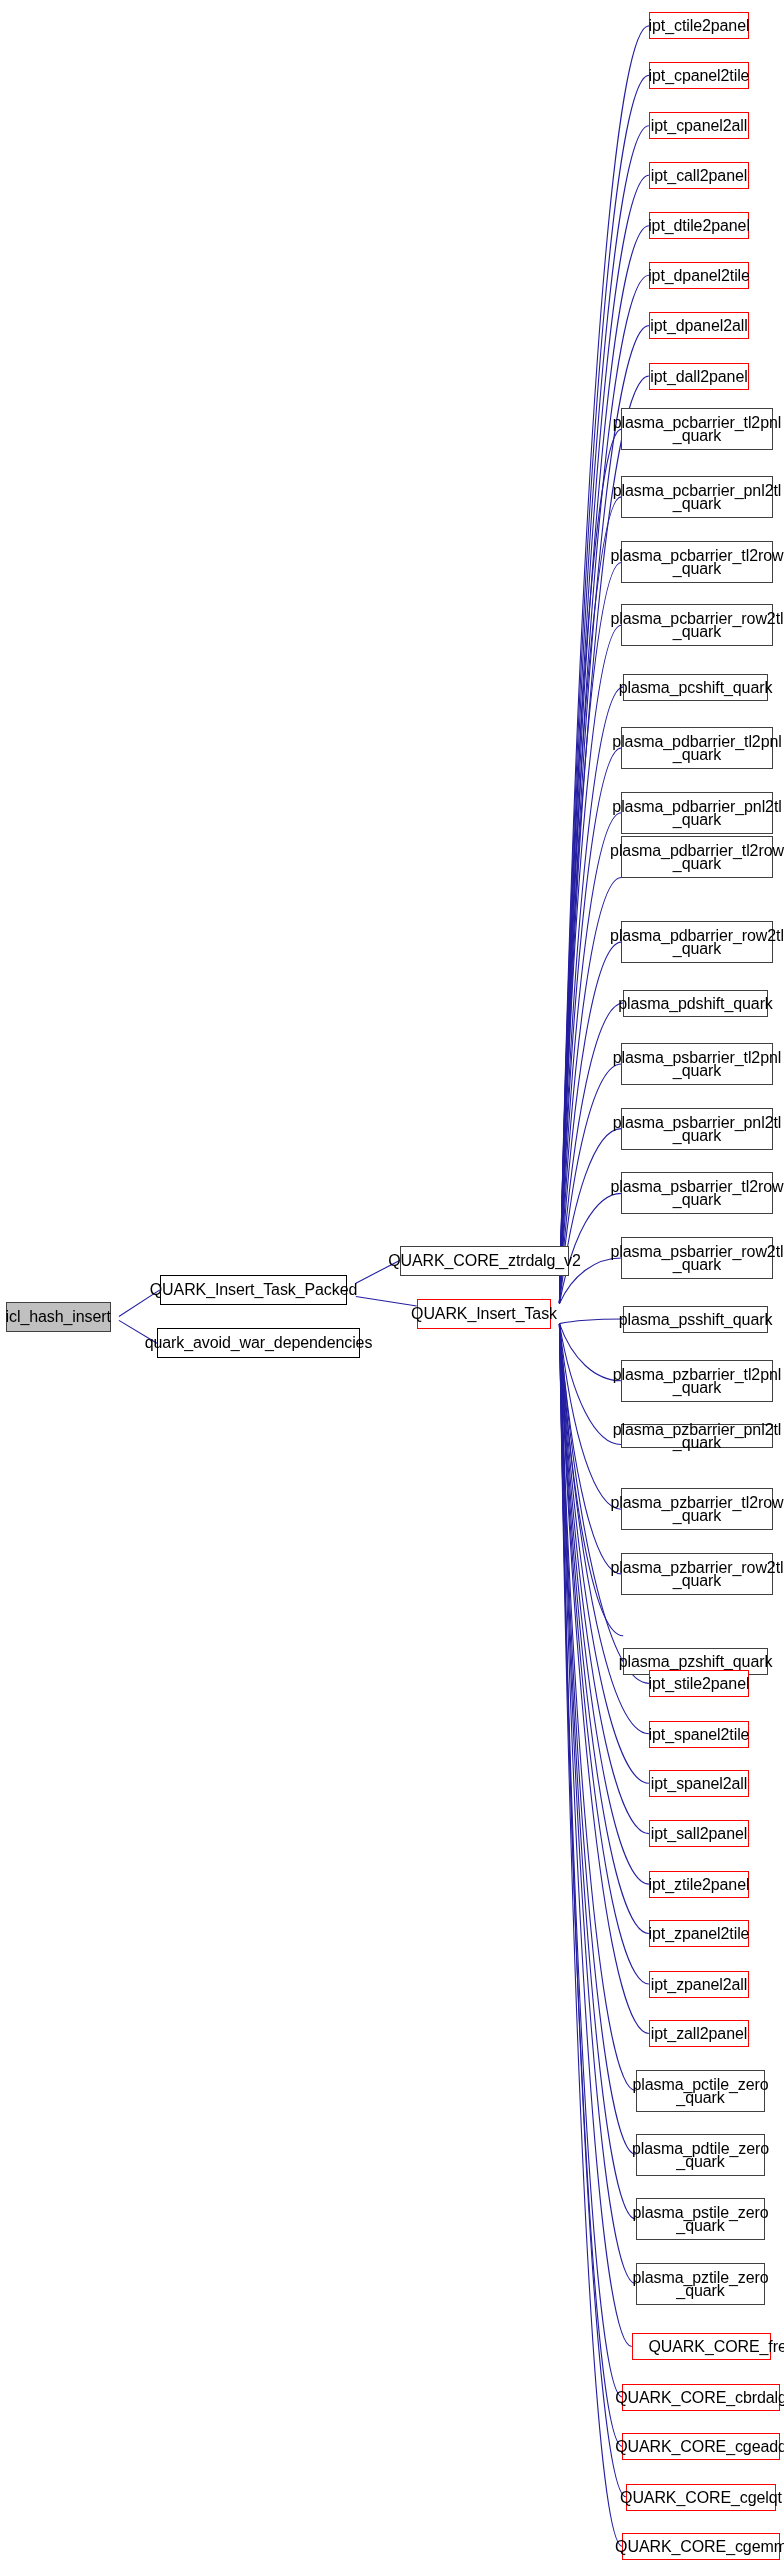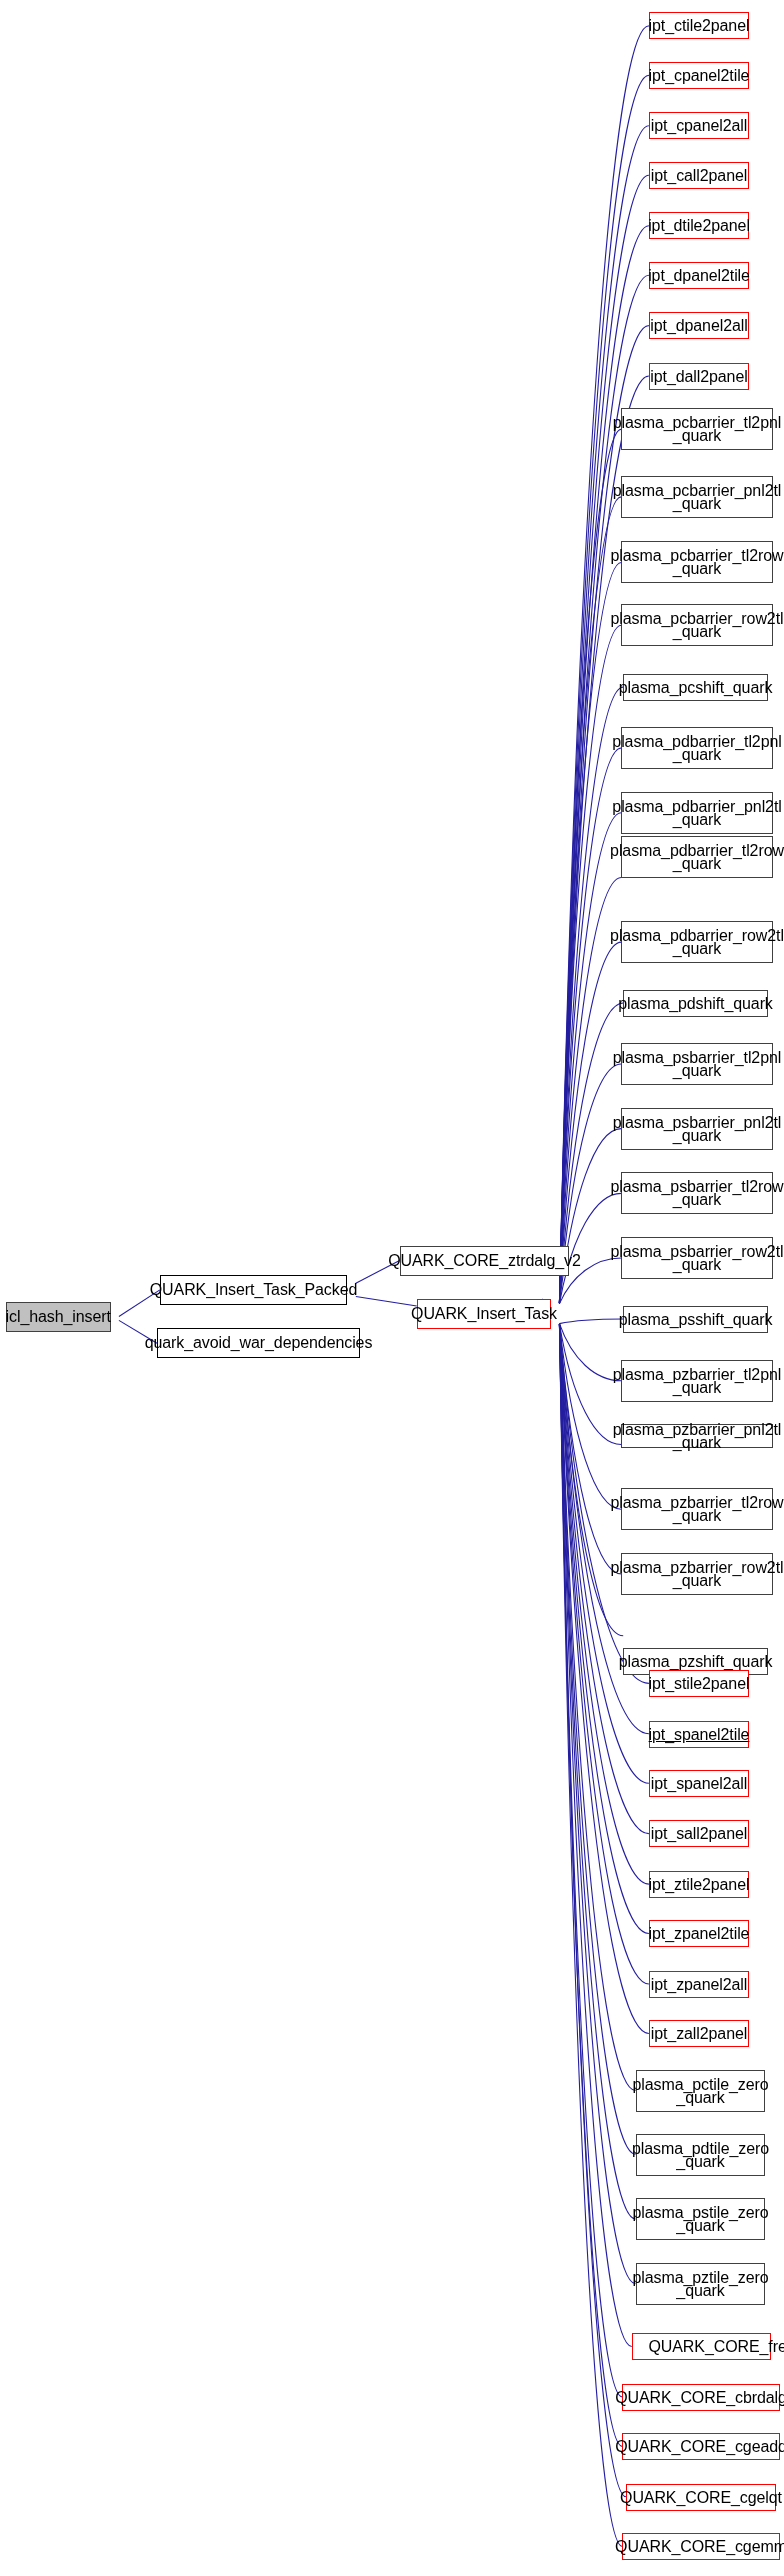--- a/index.html
+++ b/index.html
@@ -192,21 +192,21 @@
     <div class="node gray" style="left: 621px; top: 1360px; width: 152px; height: 42px;">plasma_pzbarrier_tl2pnl
 _quark</div>
     <div class="node gray" style="left: 621px; top: 1424px; width: 152px; height: 24px;">plasma_pzbarrier_pnl2tl
 _quark</div>
     <div class="node gray" style="left: 621px; top: 1488px; width: 152px; height: 42px;">plasma_pzbarrier_tl2row
 _quark</div>
     <div class="node gray" style="left: 621px; top: 1553px; width: 152px; height: 42px;">plasma_pzbarrier_row2tl
 _quark</div>
     <div class="node gray" style="left: 623px; top: 1622px; width: 145px; height: 27px; margin-top: 26px;">plasma_pzshift_quark</div>
     <div class="node red" style="left: 649px; top: 1670px; width: 100px; height: 27px; text-align: center;">ipt_stile2panel</div>
-    <div class="node red" style="left: 649px; top: 1721px; width: 100px; height: 27px; text-decoration: underline;">ipt_spanel2tile</div>
+    <div class="node red" style="left: 649px; top: 1721px; width: 100px; height: 27px;">ipt_spanel2tile</div>
     <div class="node red" style="left: 649px; top: 1770px; width: 100px; height: 27px;">ipt_spanel2all</div>
     <div class="node red" style="left: 649px; top: 1820px; width: 100px; height: 27px;">ipt_sall2panel</div>
     <div class="node red" style="left: 649px; top: 1871px; width: 100px; height: 27px;">ipt_ztile2panel</div>
     <div class="node red" style="left: 649px; top: 1920px; width: 100px; height: 27px;">ipt_zpanel2tile</div>
     <div class="node red" style="left: 649px; top: 1971px; width: 100px; height: 27px;">ipt_zpanel2all</div>
     <div class="node red" style="left: 649px; top: 2020px; width: 100px; height: 27px;">ipt_zall2panel</div>
     <div class="node gray" style="left: 636px; top: 2070px; width: 129px; height: 42px;">plasma_pctile_zero
 _quark</div>
     <div class="node gray" style="left: 636px; top: 2134px; width: 129px; height: 42px;">plasma_pdtile_zero
 _quark</div>

